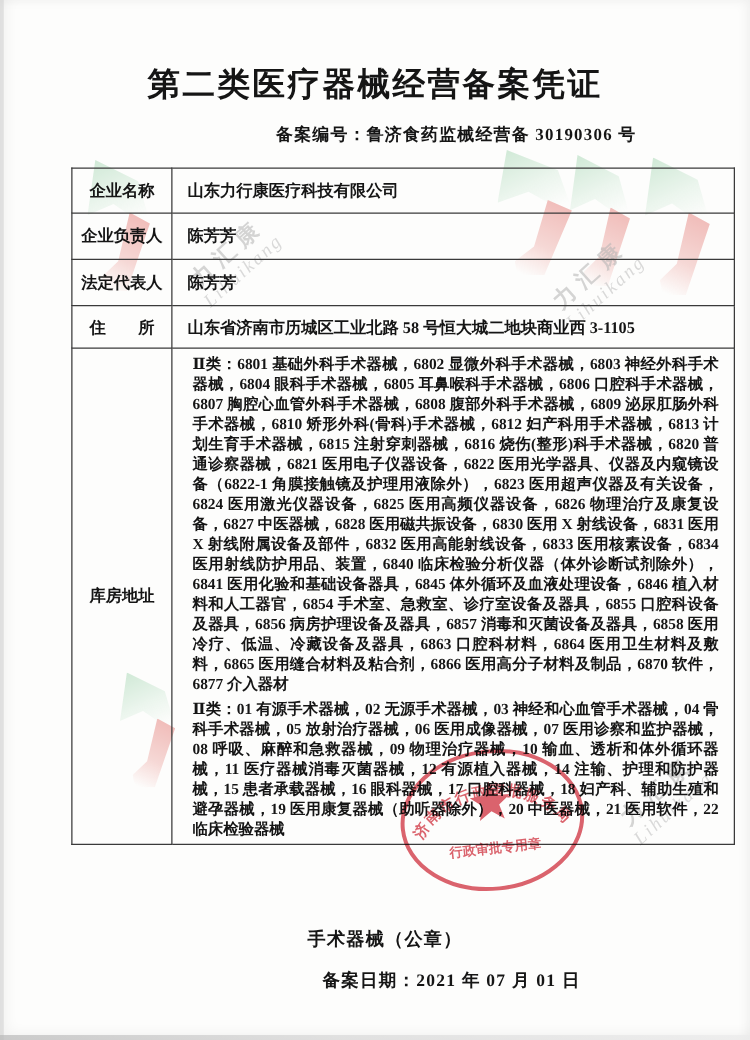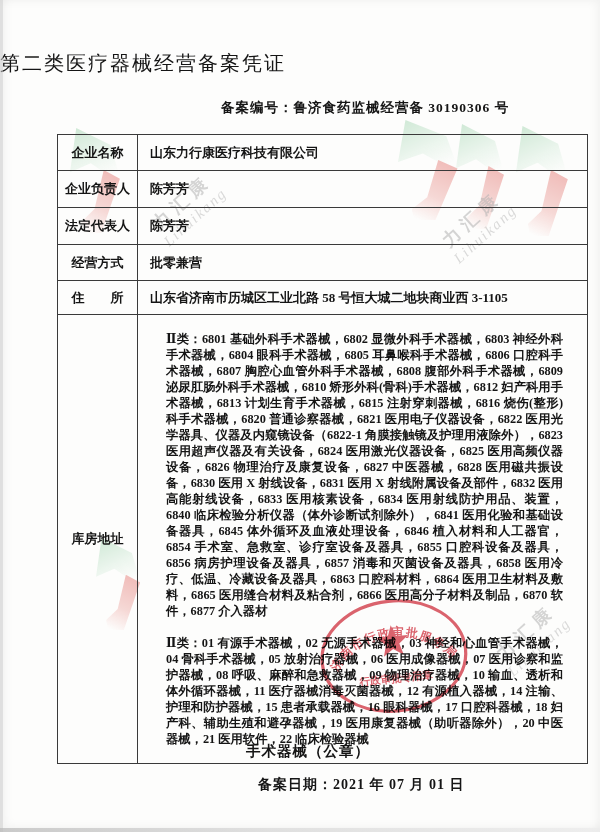--- a/index.html
+++ b/index.html
@@ -8,22 +8,22 @@
     margin:0 auto;overflow:hidden;
     font-family:"Liberation Serif","DejaVu Serif",serif;
     color:#151515;
     box-shadow:inset 5px -5px 10px rgba(0,0,0,.05), inset -4px 2px 8px rgba(0,0,0,.04);
   }
   .edge-left{position:absolute;left:0;top:0;bottom:0;width:3px;background:#cfcfcf;opacity:.55;z-index:5;}
   .edge-bottom{position:absolute;left:0;right:0;bottom:0;height:4px;background:linear-gradient(to right,#b9b9b9,#d8d8d8 45%,#ececec);opacity:.7;z-index:5;}
 
   
   .title{
-    position:absolute;top:50px;left:0;right:0;
-    font-size:20px;font-weight:400;letter-spacing:2px;
+    position:absolute;top:50px;left:0;right:0;text-align:center;
+    font-size:26px;font-weight:700;letter-spacing:2px;
   }
   .filing-no{
     position:absolute;top:99px;left:130px;right:0;text-align:center;
     font-size:13.5px;font-weight:700;letter-spacing:1px;
   }
 
   
   table.cert{
     position:absolute;left:57px;top:134px;width:531px;z-index:1;
     border-collapse:collapse;table-layout:fixed;background:transparent;
@@ -31,21 +31,21 @@
   }
   table.cert th, table.cert td{
     border:1px solid #3a3a3a;padding:0;font-size:13px;font-weight:700;
   }
   table.cert th{width:79px;text-align:center;font-weight:700;white-space:pre;}
   table.cert td{padding-left:12px;padding-right:8px;}
   tr.h36{height:36px;} tr.h37{height:37px;} tr.h34{height:34px;}
   tr.hscope{height:353px;}
   td.scope{vertical-align:top;padding:4px 9px 2px 11px;}
   td.scope p{
-    margin:16px;font-size:12.3px;line-height:16px;font-weight:600;
+    margin:4px;font-size:12.3px;line-height:16px;font-weight:600;
     text-align:justify;text-justify:inter-ideograph;
   }
 
   
   .dept-line{position:absolute;left:246px;top:742px;font-size:14.5px;font-weight:700;letter-spacing:1px;}
   .date-line{position:absolute;left:258px;top:776px;font-size:14px;font-weight:700;letter-spacing:1px;}
 
   
   .stamp{
     position:absolute;left:316px;top:596px;width:156px;height:122px;z-index:3;
@@ -120,24 +120,20 @@
         <td>山东力行康医疗科技有限公司</td>
       </tr>
       <tr class="h37">
         <th>企业负责人</th>
         <td>陈芳芳</td>
       </tr>
       <tr class="h37">
         <th>法定代表人</th>
         <td>陈芳芳</td>
       </tr>
-      <tr class="h36">
-        <th>经营方式</th>
-        <td>批零兼营</td>
-      </tr>
       <tr class="h34">
         <th>住　　所</th>
         <td>山东省济南市历城区工业北路 58 号恒大城二地块商业西 3-1105</td>
       </tr>
       <tr class="hscope">
         <th>库房地址</th>
         <td class="scope">
           <p>Ⅱ类：6801 基础外科手术器械，6802 显微外科手术器械，6803 神经外科手术器械，6804 眼科手术器械，6805 耳鼻喉科手术器械，6806 口腔科手术器械，6807 胸腔心血管外科手术器械，6808 腹部外科手术器械，6809 泌尿肛肠外科手术器械，6810 矫形外科(骨科)手术器械，6812 妇产科用手术器械，6813 计划生育手术器械，6815 注射穿刺器械，6816 烧伤(整形)科手术器械，6820 普通诊察器械，6821 医用电子仪器设备，6822 医用光学器具、仪器及内窥镜设备（6822-1 角膜接触镜及护理用液除外），6823 医用超声仪器及有关设备，6824 医用激光仪器设备，6825 医用高频仪器设备，6826 物理治疗及康复设备，6827 中医器械，6828 医用磁共振设备，6830 医用 X 射线设备，6831 医用 X 射线附属设备及部件，6832 医用高能射线设备，6833 医用核素设备，6834 医用射线防护用品、装置，6840 临床检验分析仪器（体外诊断试剂除外），6841 医用化验和基础设备器具，6845 体外循环及血液处理设备，6846 植入材料和人工器官，6854 手术室、急救室、诊疗室设备及器具，6855 口腔科设备及器具，6856 病房护理设备及器具，6857 消毒和灭菌设备及器具，6858 医用冷疗、低温、冷藏设备及器具，6863 口腔科材料，6864 医用卫生材料及敷料，6865 医用缝合材料及粘合剂，6866 医用高分子材料及制品，6870 软件，6877 介入器材</p>
           <p>Ⅱ类：01 有源手术器械，02 无源手术器械，03 神经和心血管手术器械，04 骨科手术器械，05 放射治疗器械，06 医用成像器械，07 医用诊察和监护器械，08 呼吸、麻醉和急救器械，09 物理治疗器械，10 输血、透析和体外循环器械，11 医疗器械消毒灭菌器械，12 有源植入器械，14 注输、护理和防护器械，15 患者承载器械，16 眼科器械，17 口腔科器械，18 妇产科、辅助生殖和避孕器械，19 医用康复器械（助听器除外），20 中医器械，21 医用软件，22 临床检验器械</p>
         </td>

